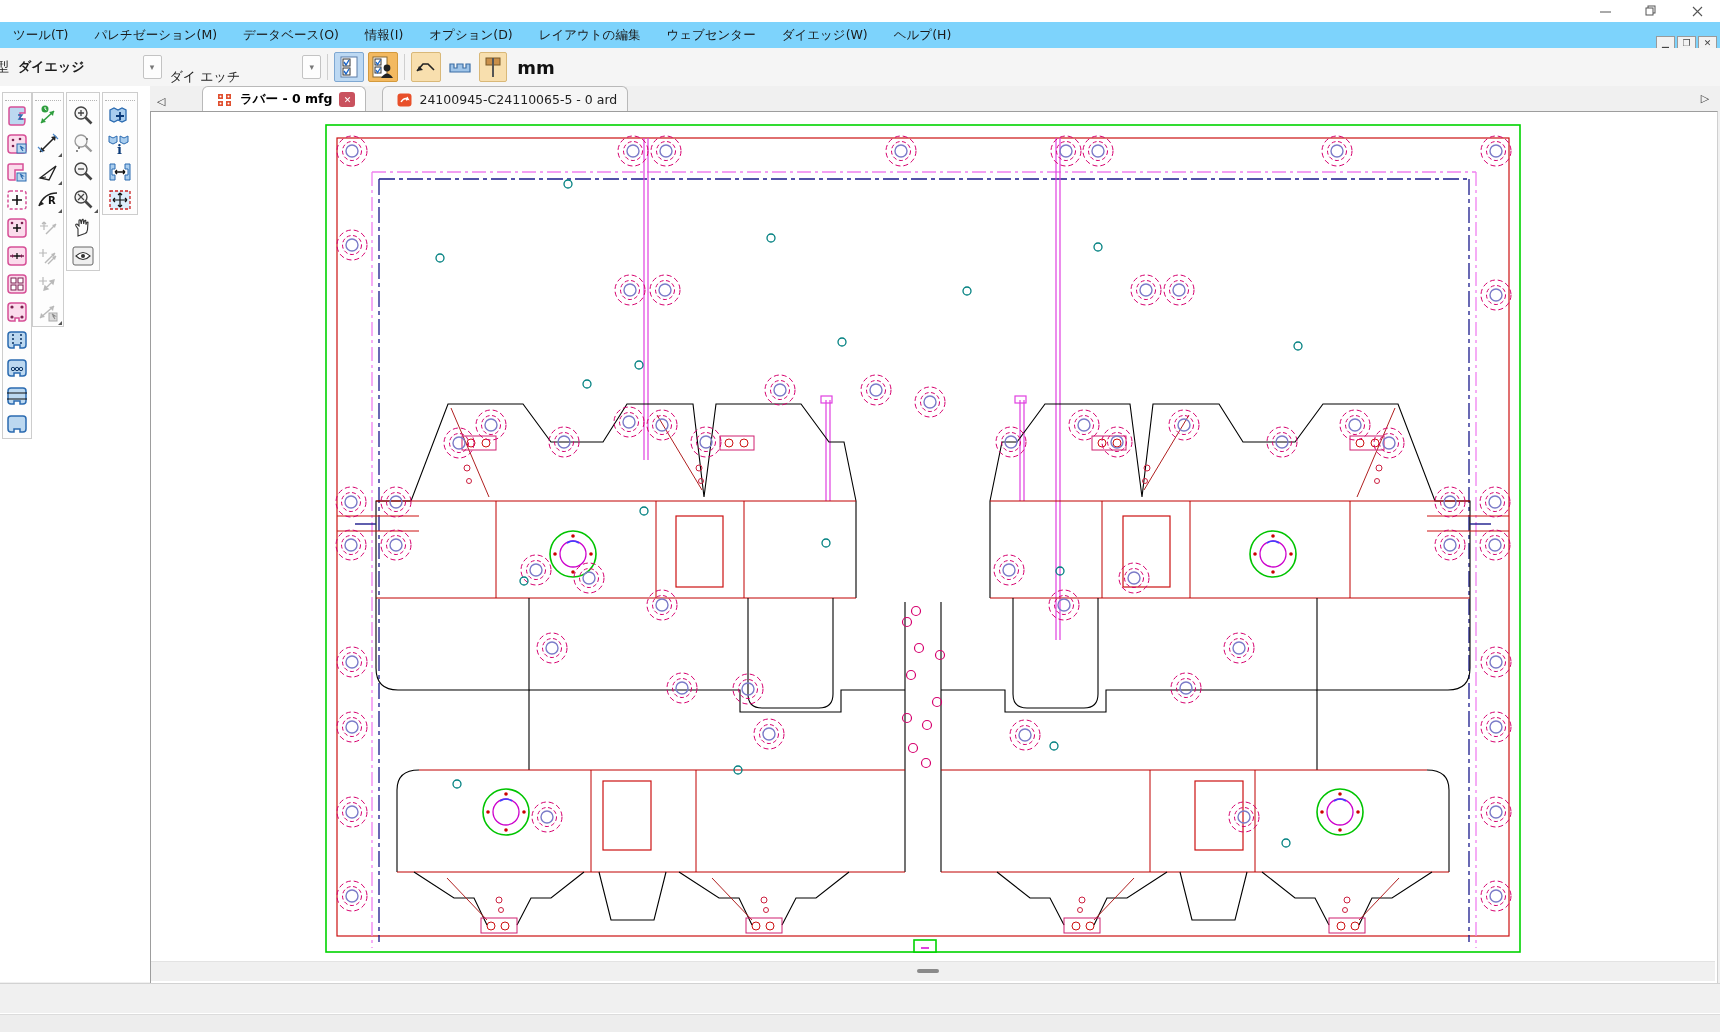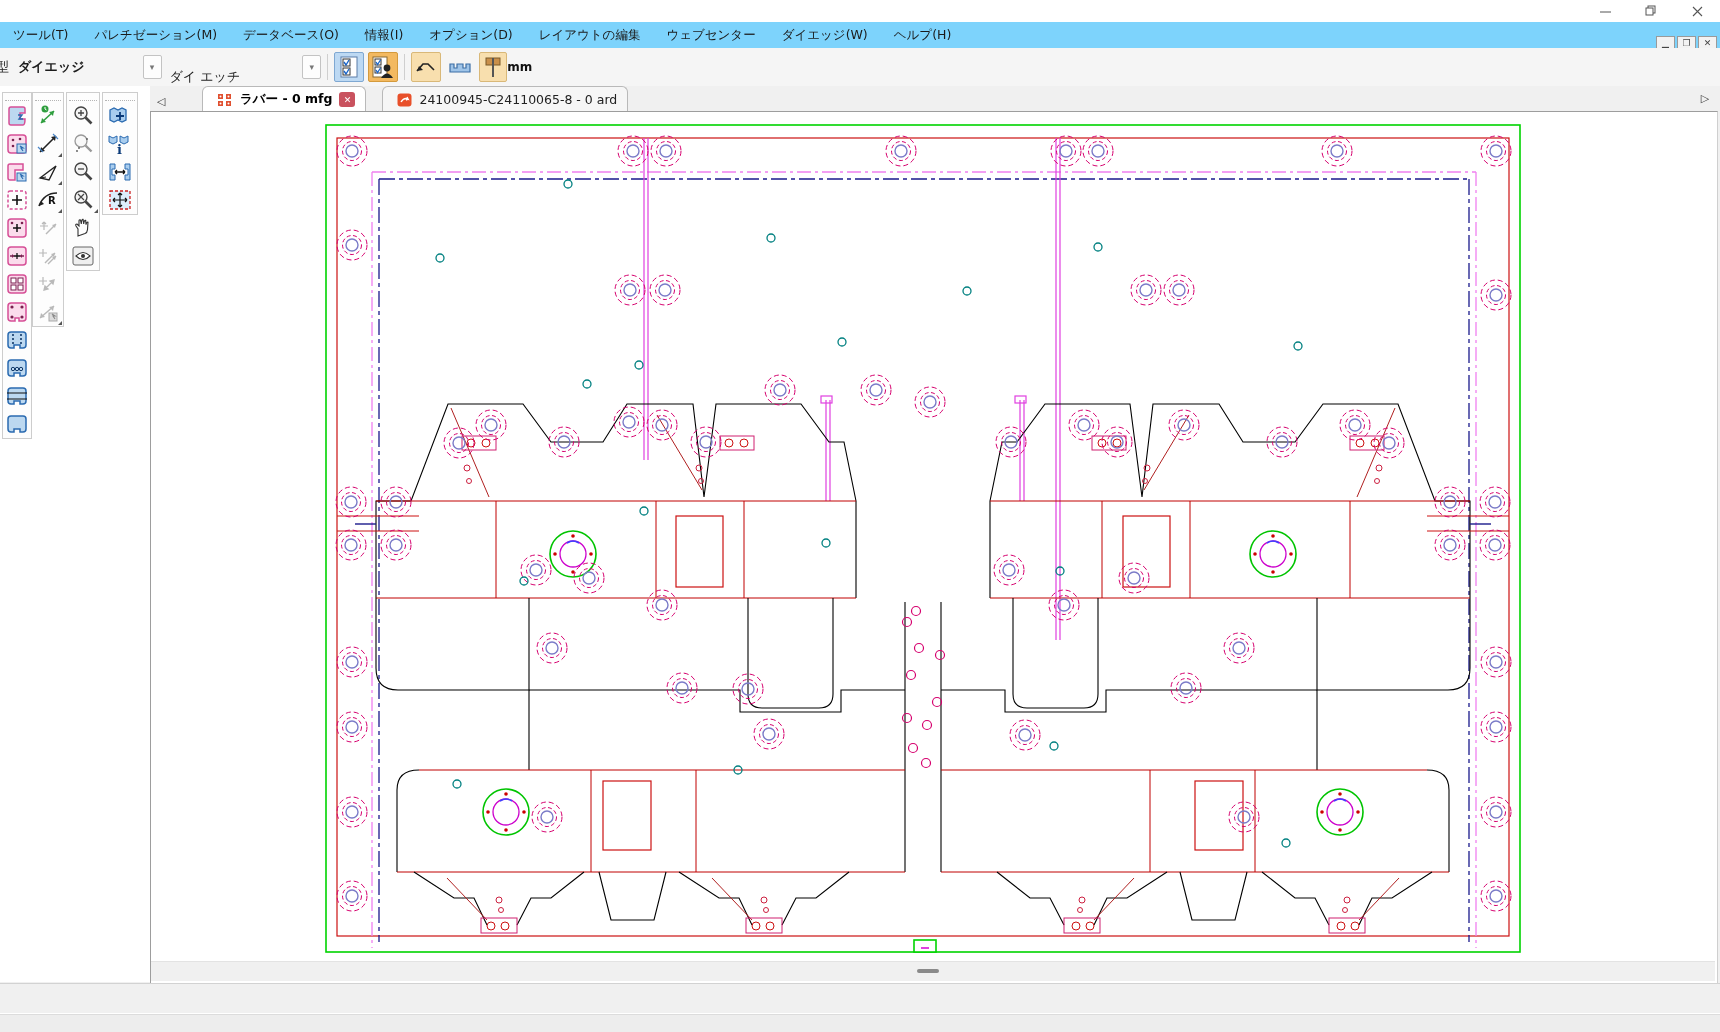--- a/index.html
+++ b/index.html
@@ -26,21 +26,21 @@
   .tb-cliplabel{width:14px;overflow:hidden;font-size:13px;color:#222;margin-left:-4px;}
   .tb-combo-label{font-size:13px;color:#1b1b1b;white-space:nowrap;}
   .tb-chevron{width:17px;height:22px;border:1px solid #c3c3c3;background:#fdfdfd;border-radius:2px;
               display:flex;align-items:center;justify-content:center;color:#777;font-size:9px;}
   .tb-sep{width:1px;height:26px;background:#cfcfcf;margin:0 6px;}
   .tb-btn{width:28px;height:28px;border-radius:2px;display:flex;align-items:center;justify-content:center;}
   .tb-btn.blue{background:#bdd9f3;border:1px solid #7fa8d2;}
   .tb-btn.orange{background:#f3b960;border:1px solid #d49a3c;}
   .tb-btn.tan{background:#f8dfae;border:1px solid #d9b878;}
   .tb-btn.plain{background:transparent;border:1px solid transparent;}
-  .tb-mm{font-size:12px;font-weight:bold;color:#111;}
+  .tb-mm{font-size:18px;font-weight:bold;color:#111;margin-left:10px;}
   
   .toolbox{left:0;top:86px;width:150px;height:896px;background:#ffffff;border-right:1px solid #b5b5b5;}
   .toolgroup{position:absolute;background:#fdfdfd;border:1px solid #cdcdcd;}
   .gripper{height:6px;border-bottom:1px dotted #b5b5b5;margin:1px 2px;}
   .toolbtn{width:100%;height:28px;display:flex;align-items:center;justify-content:center;position:relative;}
   .flyout{position:absolute;right:1px;bottom:1px;width:0;height:0;
           border-left:4px solid transparent;border-bottom:4px solid #555;}
   
   .tabbar{left:150px;top:86px;width:1570px;height:26px;background:#f0f0f0;display:flex;align-items:flex-end;}
   .tabnav{width:22px;height:22px;display:flex;align-items:center;justify-content:center;color:#333;font-size:11px;}
@@ -406,21 +406,21 @@
         <circle cx="11.5" cy="10.5" r="1" fill="#fff"></circle>
     </svg>
     <span>ラバー - 0 mfg</span>
     <span class="tabclose">✕</span>
   </div>
   <div class="tab inactive">
     <svg width="15" height="14">
       <rect x="0.5" y="0.5" width="14" height="13" rx="3" fill="#e8502a"></rect>
       <path d="M4,9 q3,-5 7,-3 l-1,-2 m1,2 l-2,1" stroke="#fff" stroke-width="1.4" fill="none"></path>
     </svg>
-    <span>24100945-C24110065-8 - 0 ard</span>
+    <span>24100945-C24110065-5 - 0 ard</span>
   </div>
   <div class="tabnav tabnav-right">▷</div>
 </div>
 
 <div class="abs canvasframe">
   <svg id="cad-svg" width="1564" height="849" viewBox="152 112 1564 849" style="position:absolute;left:0;top:0;">
     <defs>
 
       <g id="half-layout">
 

